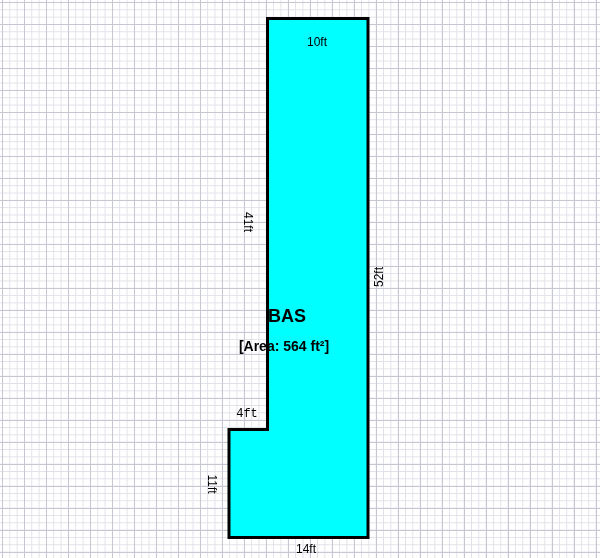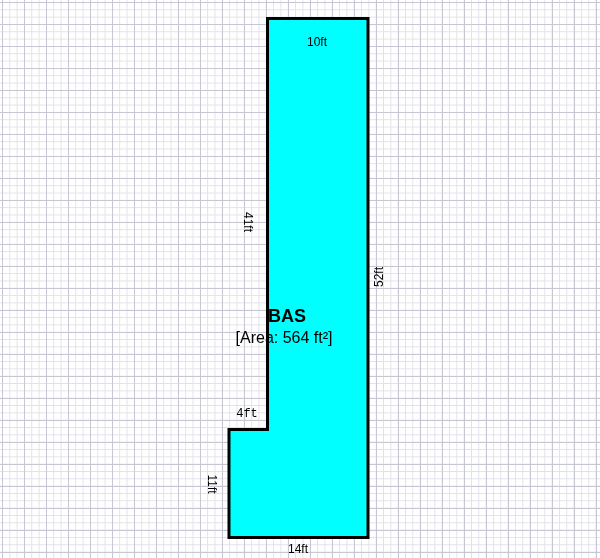--- a/index.html
+++ b/index.html
@@ -38,38 +38,39 @@
     white-space: nowrap;
     transform: translate(-50%, -50%);
   }
   .rot-cw  { transform: translate(-50%, -50%) rotate(90deg); }
   .rot-ccw { transform: translate(-50%, -50%) rotate(-90deg); }
   #dim-top        { left: 317px; top: 6px; margin-top: 36px; }
   #dim-left-upper { left: 248px; top: 222px; }
   #dim-right      { left: 379px; top: 277px; }
   #dim-notch      { left: 247px; top: 414px; font-family: Liberation Mono, monospace; }
   #dim-left-lower { left: 212px; top: 484px; }
-  #dim-bottom     { left: 298px; top: 549px; }
+  #dim-bottom     { left: 298px; top: 549px; padding-left: 16px; }
   .room-label {
     position: absolute;
     left: 287px; top: 316px;
     transform: translate(-50%, -50%);
     font-size: 18px;
     font-weight: bold;
     color: #000000;
     white-space: nowrap;
     text-align: center;
   }
   .area-label {
     position: absolute;
-    left: 284px; top: 338px;
+    left: 284px; top: 346px;
     transform: translate(-50%, -50%);
-    font-size: 16px;
+    font-size: 14px;
     color: #000000;
     white-space: nowrap;
+    font-weight: bold;
   }
 </style>
 </head>
 <body>
 
 <div class="canvas">
 
   <svg class="sketch-svg" viewBox="0 0 600 558" xmlns="http://www.w3.org/2000/svg">
     <polygon stroke-width="3" stroke-linejoin="miter" points="267.5,18.5 368,18.5 368,537.5 229,537.5 229,429.5 267.5,429.5" fill="#00ffff" stroke="#000000"></polygon>
   </svg>

